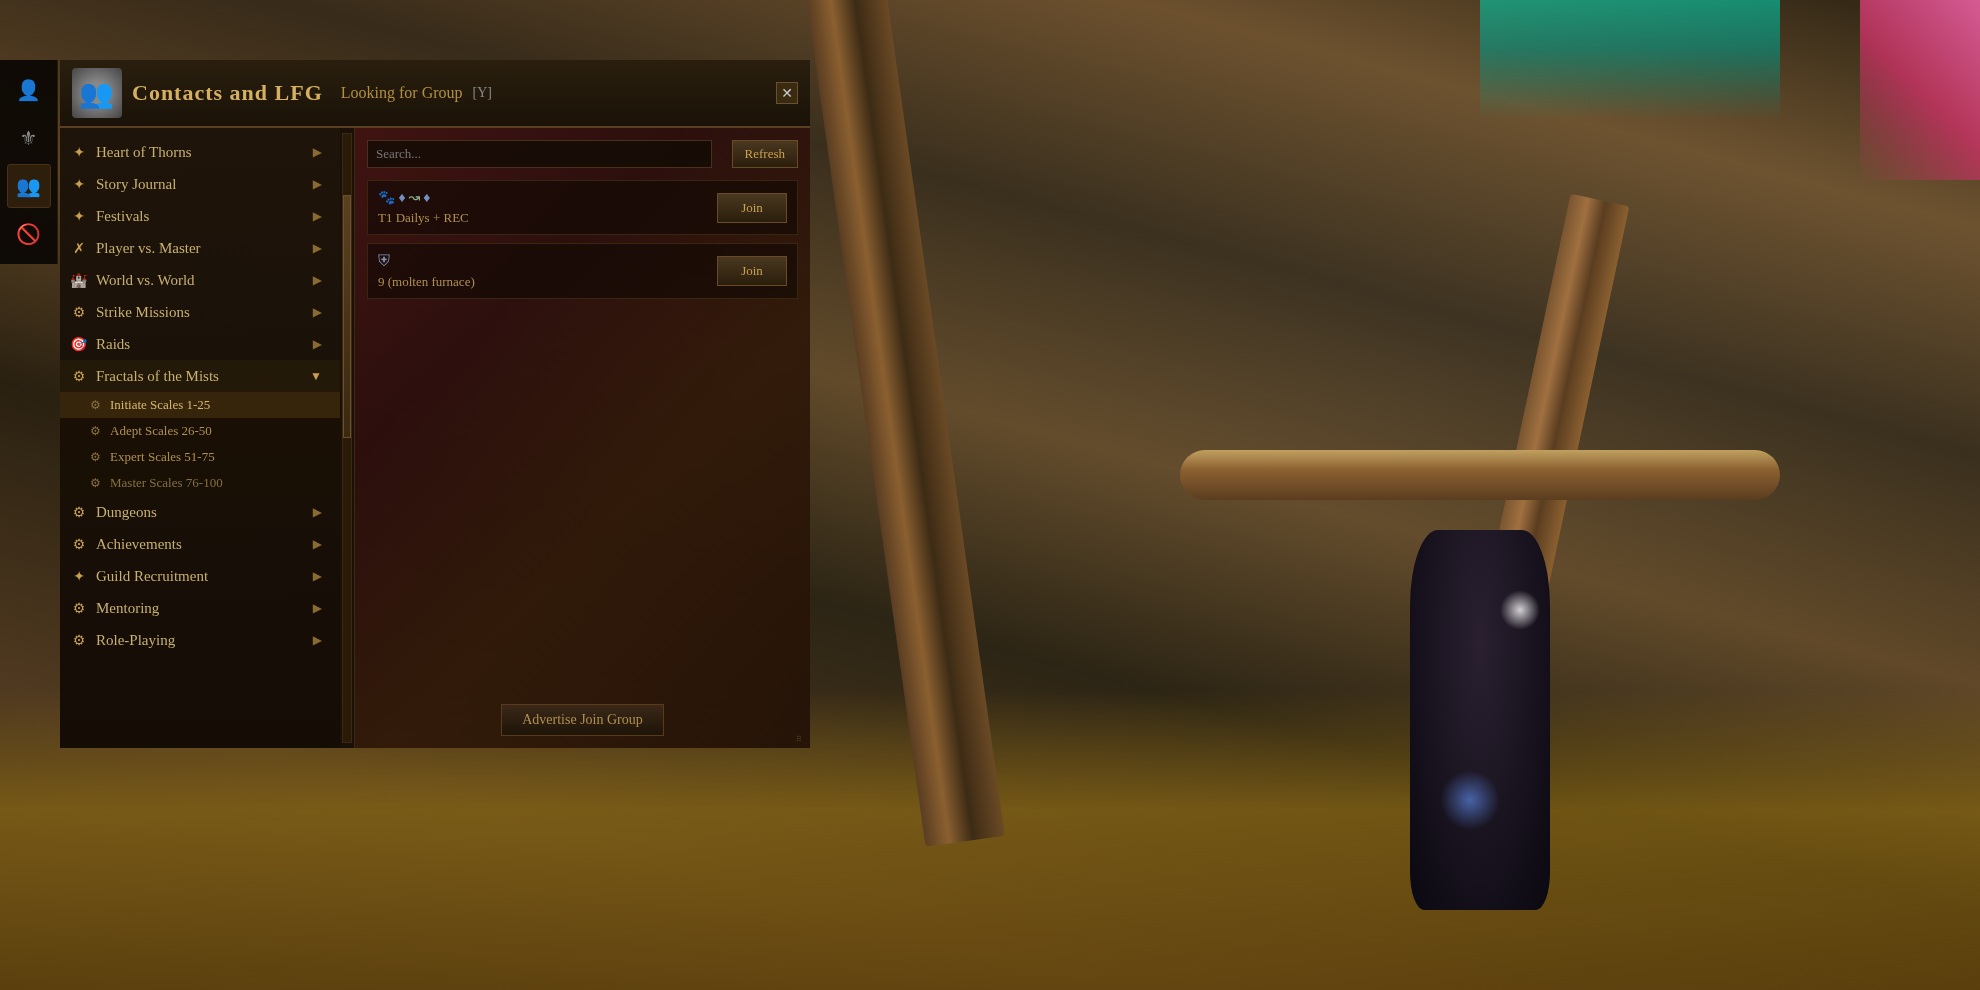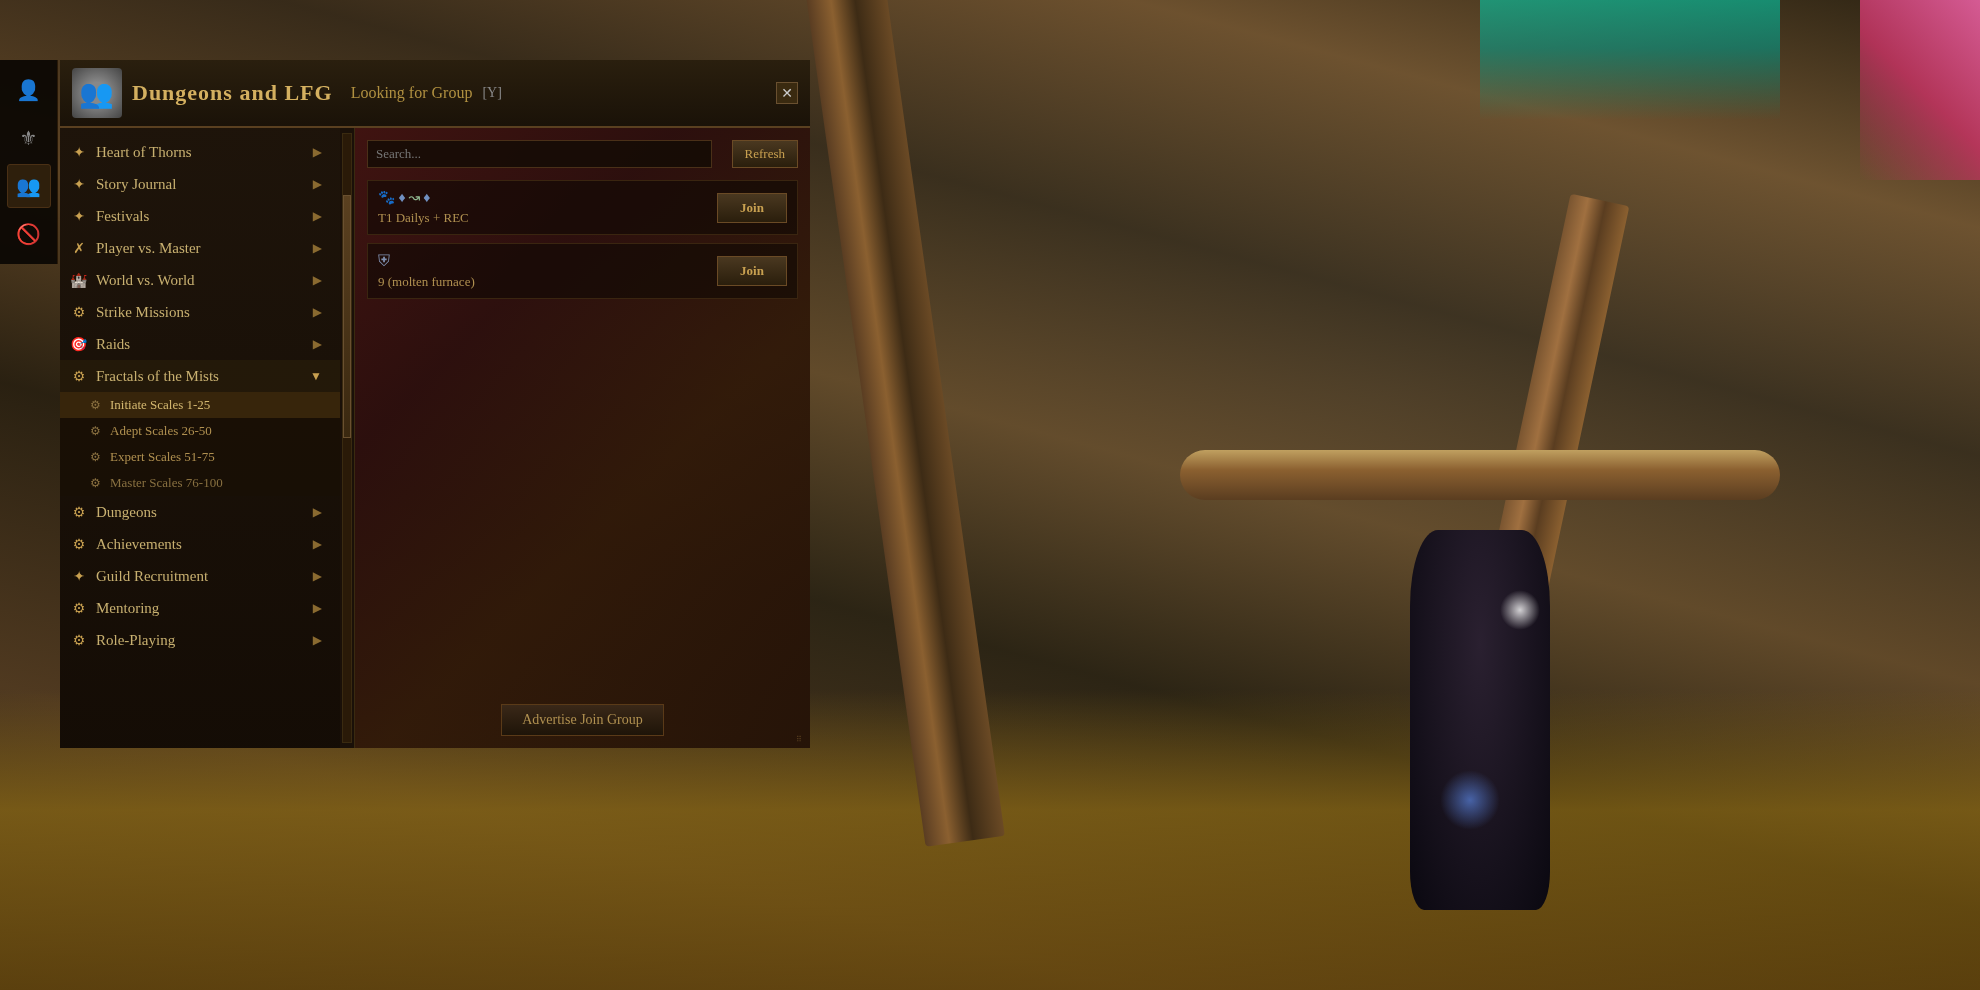--- a/index.html
+++ b/index.html
@@ -387,21 +387,20 @@
 
     .join-btn {
       background: linear-gradient(180deg, #4a3820 0%, #2a1e0c 100%);
       border: 1px solid #6a4a25;
       color: #c8a050;
       padding: 6px 20px;
       cursor: pointer;
       font-size: 13px;
       font-family: 'Georgia', serif;
       min-width: 70px;
-      font-weight: bold;
     }
 
     
     .shield-sym {
       color: #8090b0;
       font-size: 16px;
     }
 
     
     .panel-footer {
@@ -543,21 +542,21 @@
     <span>🚫</span>
   </div>
 </div>
 
 <div class="ui-overlay">
 
   <div class="header-bar">
     <div class="header-icon">
       <span>👥</span>
     </div>
-    <span class="header-title">Dungeons and LFG</span>
+    <span class="header-title">Contacts and LFG</span>
     <span class="header-subtitle">Looking for Group</span>
     <span class="header-shortcut">[Y]</span>
     <div class="header-close">
       <span>✕</span>
     </div>
   </div>
 
   <div class="main-container">
 
     <div class="left-sidebar">

